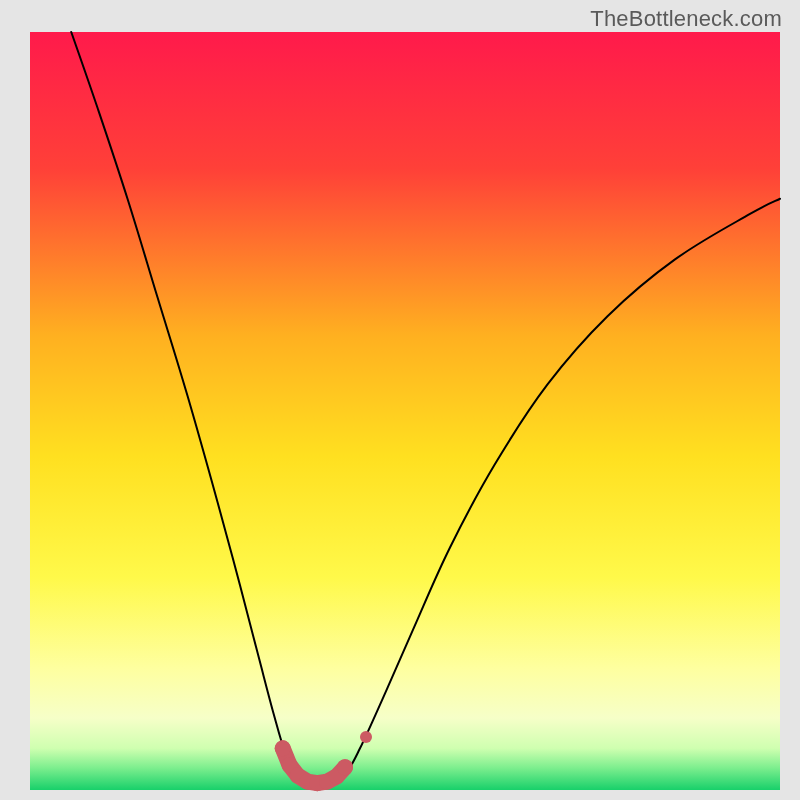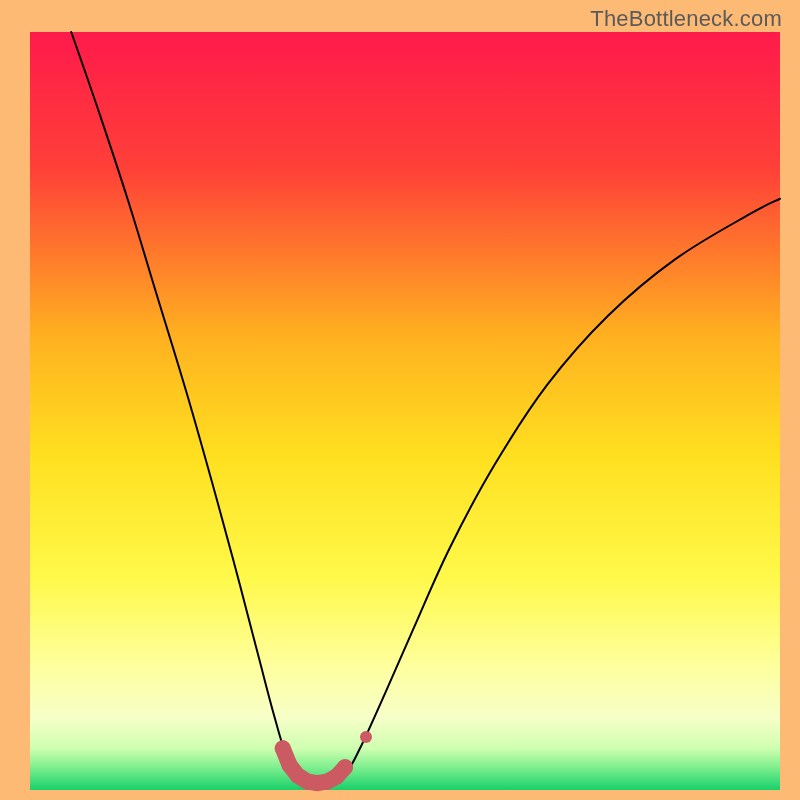--- a/index.html
+++ b/index.html
@@ -7,21 +7,21 @@
     padding: 0;
     width: 800px;
     height: 800px;
     background: #000;
     overflow: hidden;
   }
   .chart-container {
     position: relative;
     width: 800px;
     height: 800px;
-    background: #fdba74;
+    background: #e5e5e5;
   }
   .watermark {
     position: absolute;
     top: 6px;
     right: 18px;
     font-family: Arial, Helvetica, sans-serif;
     font-size: 22px;
     font-weight: 500;
     color: #5a5a5a;
     letter-spacing: 0.2px;

